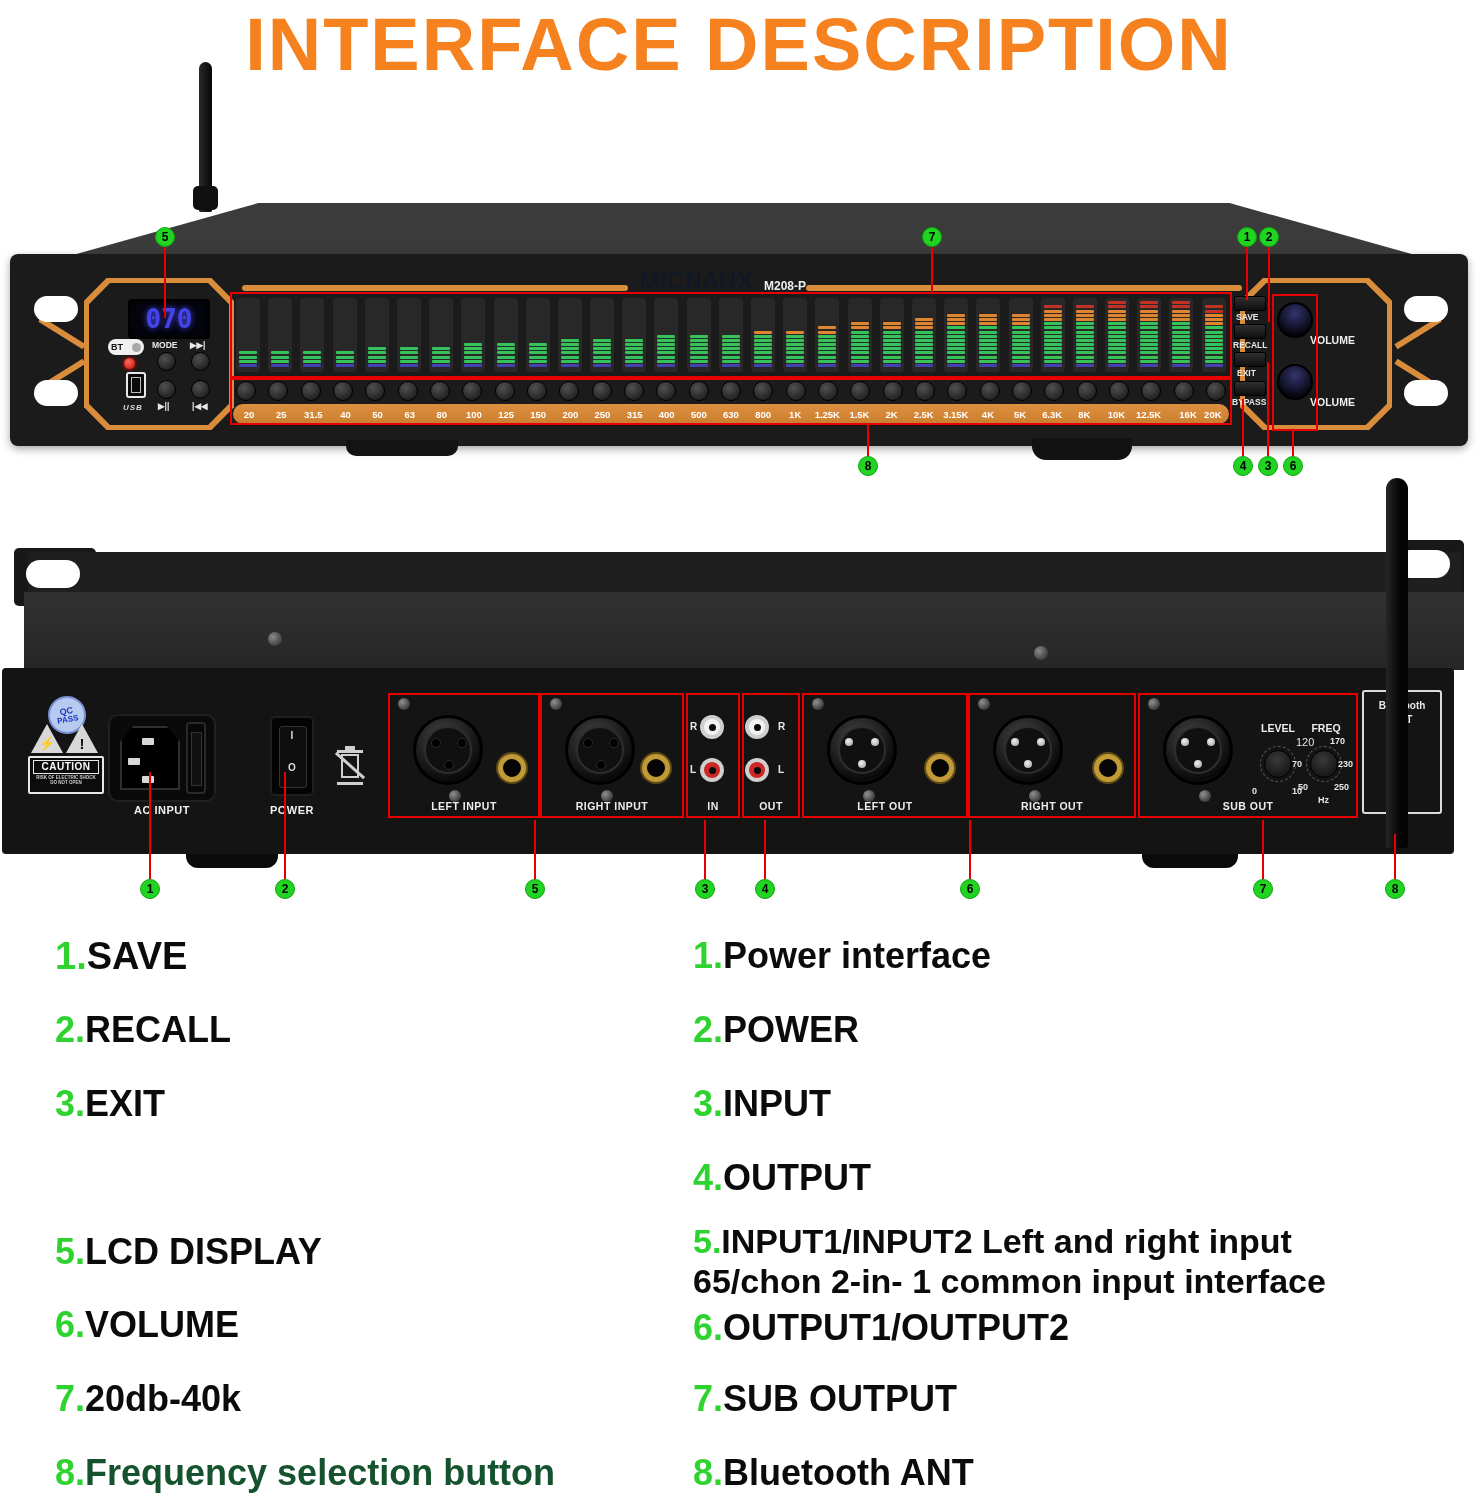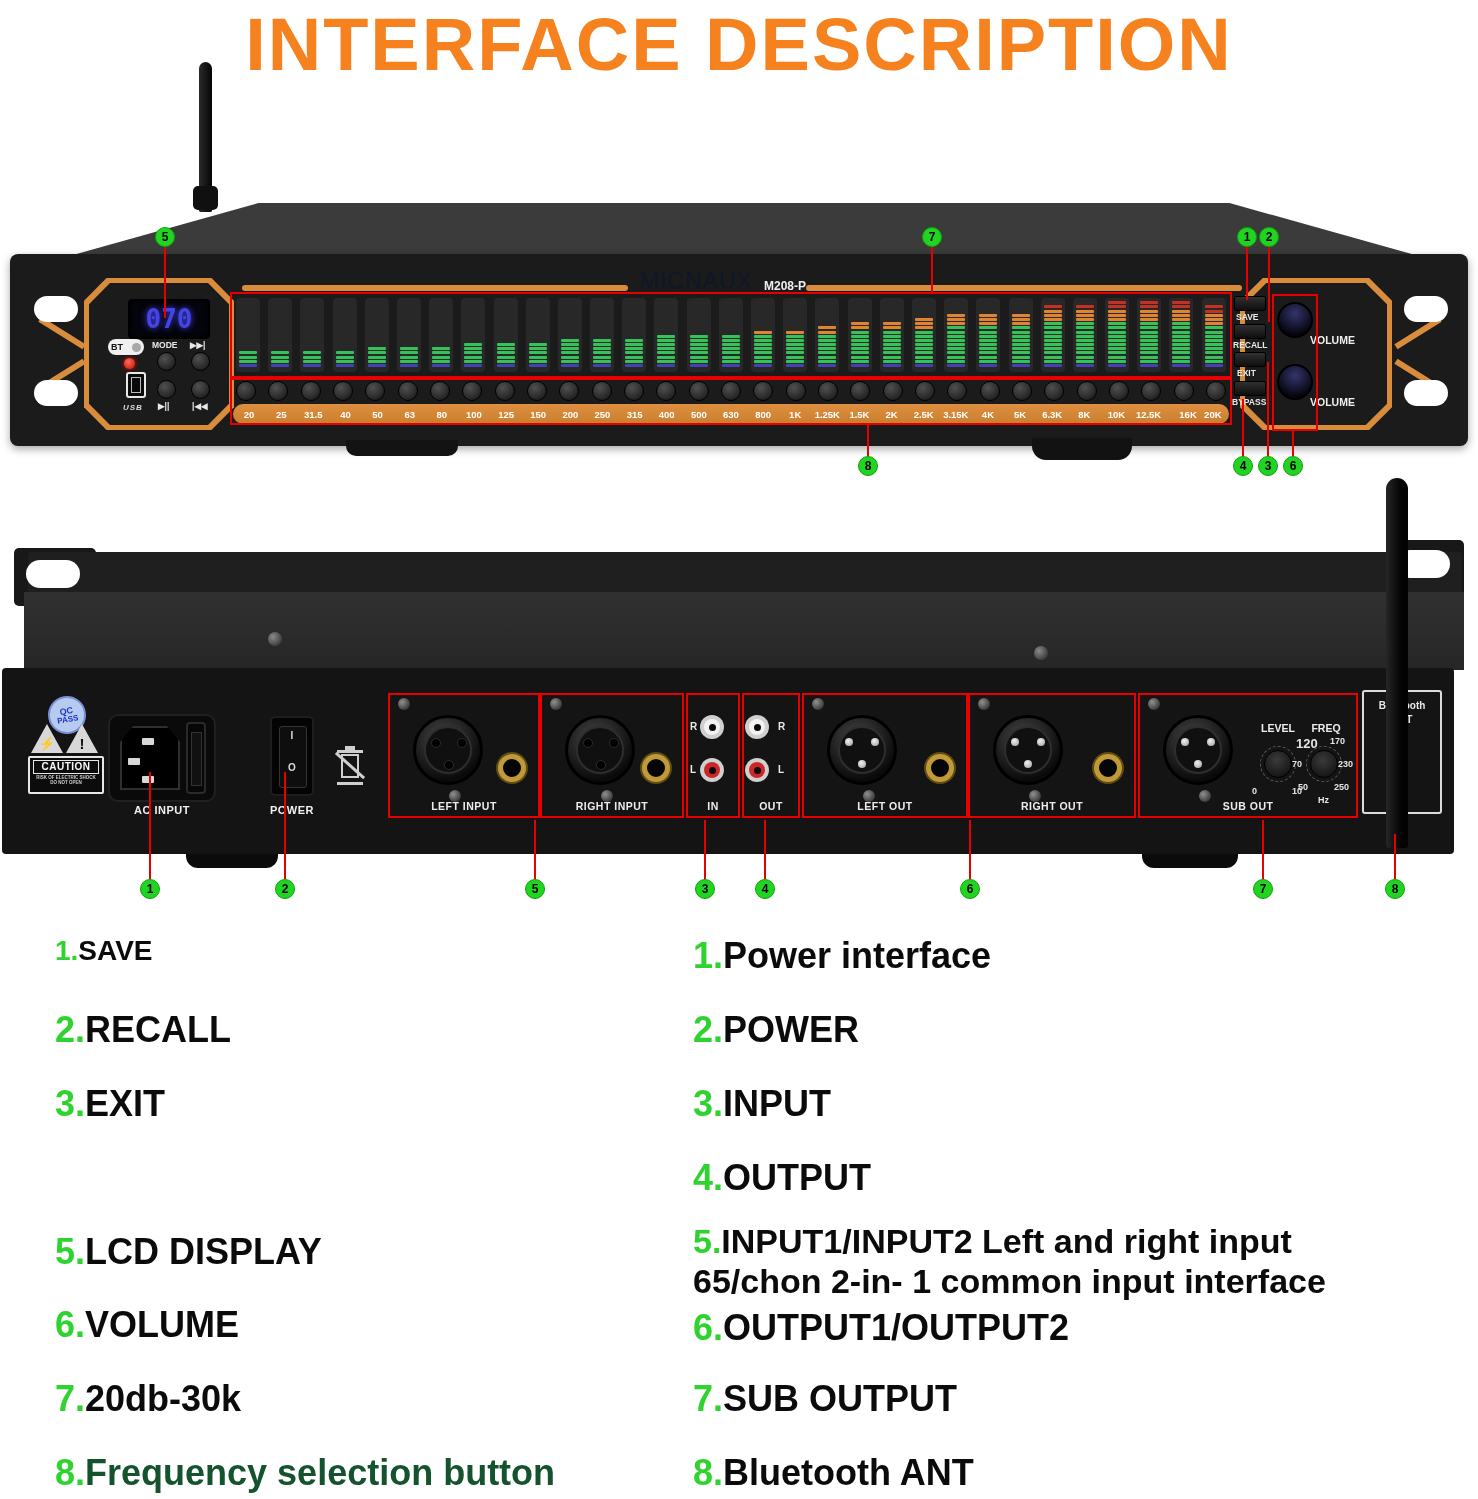--- a/index.html
+++ b/index.html
@@ -145,21 +145,21 @@
     <div style="position:absolute;left:-2px;top:18px;width:38px;height:3px;background:#cfcfcf;transform:rotate(42deg);"></div>
     <div style="position:absolute;left:4px;top:36px;width:26px;height:3px;background:#cfcfcf;"></div>
   </div>
 
   <div class="abs" style="left:1250px;top:722px;width:56px;text-align:center;font-size:10.5px;font-weight:bold;color:#ededed;z-index:6;">LEVEL</div>
   <div class="rknob" style="left:1264px;top:750px;width:28px;height:28px;"></div>
   <div class="abs" style="left:1252px;top:786px;font-size:9px;font-weight:bold;color:#e5e5e5;z-index:6;">0</div>
   <div class="abs" style="left:1292px;top:786px;font-size:9px;font-weight:bold;color:#e5e5e5;z-index:6;">10</div>
   <div class="abs" style="left:1304px;top:722px;width:44px;text-align:center;font-size:10.5px;font-weight:bold;color:#ededed;z-index:6;">FREQ</div>
   <div class="rknob" style="left:1310px;top:750px;width:28px;height:28px;"></div>
-  <div class="abs" style="left:1296px;top:736px;font-size:13px;font-weight:bold;color:#e5e5e5;z-index:6;">120</div>
+  <div class="abs" style="left:1296px;top:736px;font-size:11px;font-weight:normal;color:#e5e5e5;z-index:6;">120</div>
   <div class="abs" style="left:1330px;top:736px;font-size:9px;font-weight:bold;color:#e5e5e5;z-index:6;">170</div>
   <div class="abs" style="left:1292px;top:759px;font-size:9px;font-weight:bold;color:#e5e5e5;z-index:6;">70</div>
   <div class="abs" style="left:1338px;top:759px;font-size:9px;font-weight:bold;color:#e5e5e5;z-index:6;">230</div>
   <div class="abs" style="left:1298px;top:782px;font-size:9px;font-weight:bold;color:#e5e5e5;z-index:6;">50</div>
   <div class="abs" style="left:1334px;top:782px;font-size:9px;font-weight:bold;color:#e5e5e5;z-index:6;">250</div>
   <div class="abs" style="left:1318px;top:795px;font-size:9px;font-weight:bold;color:#e5e5e5;z-index:6;">Hz</div>
 
   <div class="abs" style="left:1362px;top:690px;width:80px;height:124px;border:2px solid #dcdcdc;border-radius:3px;box-sizing:border-box;z-index:5;"></div>
   <div class="abs" style="left:1362px;top:700px;width:80px;text-align:center;font-size:10px;font-weight:bold;color:#e8e8e8;z-index:6;">Bluetooth</div>
   <div class="abs" style="left:1362px;top:714px;width:80px;text-align:center;font-size:10px;font-weight:bold;color:#e8e8e8;z-index:6;">ANT</div>
@@ -677,26 +677,26 @@
     <div class="abs" style="left: 1094px; top: 754px; width: 28px; height: 28px; border-radius: 50%; background: rgb(5, 5, 5); border: 5px solid rgb(193, 154, 55); box-shadow: rgb(94, 75, 23) 0px 0px 0px 2px; box-sizing: border-box; z-index: 5;"></div>
     <div class="abs" style="left: 1138px; top: 693px; width: 220px; height: 125px; border: 2px solid var(--red); box-sizing: border-box; z-index: 12; pointer-events: none;"></div>
     <div class="abs" style="left: 1138px; top: 800px; width: 220px; text-align: center; font-size: 10.5px; font-weight: bold; color: rgb(237, 237, 237); letter-spacing: 0.5px; z-index: 6;">SUB OUT</div>
     <div class="abs" style="left: 1163px; top: 715px; width: 70px; height: 70px; border-radius: 50%; background: radial-gradient(circle at 42% 33%, rgb(72, 72, 72), rgb(10, 10, 10) 72%); border: 3px solid rgb(0, 0, 0); box-sizing: border-box; z-index: 5;"></div>
     <div class="abs" style="left: 1174px; top: 726px; width: 48px; height: 48px; border-radius: 50%; background: rgb(16, 16, 16); border: 2px solid rgb(46, 46, 46); box-sizing: border-box; z-index: 5;"></div>
     <div class="abs" style="left: 1181px; top: 738px; width: 8px; height: 8px; border-radius: 50%; z-index: 6; background: radial-gradient(circle at 40% 35%, rgb(240, 240, 240), rgb(154, 154, 154));"></div>
     <div class="abs" style="left: 1207px; top: 738px; width: 8px; height: 8px; border-radius: 50%; z-index: 6; background: radial-gradient(circle at 40% 35%, rgb(240, 240, 240), rgb(154, 154, 154));"></div>
     <div class="abs" style="left: 1194px; top: 760px; width: 8px; height: 8px; border-radius: 50%; z-index: 6; background: radial-gradient(circle at 40% 35%, rgb(240, 240, 240), rgb(154, 154, 154));"></div>
     <div class="abs" style="left: 1148px; top: 698px; width: 12px; height: 12px; border-radius: 50%; background: radial-gradient(circle at 35% 35%, rgb(144, 144, 144), rgb(26, 26, 26)); z-index: 6;"></div>
     <div class="abs" style="left: 1199px; top: 790px; width: 12px; height: 12px; border-radius: 50%; background: radial-gradient(circle at 35% 35%, rgb(144, 144, 144), rgb(26, 26, 26)); z-index: 6;"></div>
-    <div class="abs" style="left: 55px; top: 935px; font-size: 28px; font-weight: bold; white-space: nowrap; z-index: 5;"><span style="color: var(--lgreen);">1.</span><span style="color: rgb(11, 11, 11);">SAVE</span></div>
+    <div class="abs" style="left: 55px; top: 935px; font-size: 38px; font-weight: bold; white-space: nowrap; z-index: 5;"><span style="color: var(--lgreen);">1.</span><span style="color: rgb(11, 11, 11);">SAVE</span></div>
     <div class="abs" style="left: 55px; top: 1009px; font-size: 36px; font-weight: bold; white-space: nowrap; z-index: 5;"><span style="color: var(--lgreen);">2.</span><span style="color: rgb(11, 11, 11);">RECALL</span></div>
     <div class="abs" style="left: 55px; top: 1083px; font-size: 36px; font-weight: bold; white-space: nowrap; z-index: 5;"><span style="color: var(--lgreen);">3.</span><span style="color: rgb(11, 11, 11);">EXIT</span></div>
     <div class="abs" style="left: 55px; top: 1231px; font-size: 36px; font-weight: bold; white-space: nowrap; z-index: 5;"><span style="color: var(--lgreen);">5.</span><span style="color: rgb(11, 11, 11);">LCD DISPLAY</span></div>
     <div class="abs" style="left: 55px; top: 1304px; font-size: 36px; font-weight: bold; white-space: nowrap; z-index: 5;"><span style="color: var(--lgreen);">6.</span><span style="color: rgb(11, 11, 11);">VOLUME</span></div>
-    <div class="abs" style="left: 55px; top: 1378px; font-size: 36px; font-weight: bold; white-space: nowrap; z-index: 5;"><span style="color: var(--lgreen);">7.</span><span style="color: rgb(11, 11, 11);">20db-30k</span></div>
+    <div class="abs" style="left: 55px; top: 1378px; font-size: 36px; font-weight: bold; white-space: nowrap; z-index: 5;"><span style="color: var(--lgreen);">7.</span><span style="color: rgb(11, 11, 11);">20db-40k</span></div>
     <div class="abs" style="left: 55px; top: 1452px; font-size: 36px; font-weight: bold; white-space: nowrap; z-index: 5;"><span style="color: var(--lgreen);">8.</span><span style="color: #14532d;">Frequency selection button</span></div>
     <div class="abs" style="left: 693px; top: 935px; font-size: 36px; font-weight: bold; white-space: nowrap; z-index: 5;"><span style="color: var(--lgreen);">1.</span><span style="color: rgb(11, 11, 11);">Power interface</span></div>
     <div class="abs" style="left: 693px; top: 1009px; font-size: 36px; font-weight: bold; white-space: nowrap; z-index: 5;"><span style="color: var(--lgreen);">2.</span><span style="color: rgb(11, 11, 11);">POWER</span></div>
     <div class="abs" style="left: 693px; top: 1083px; font-size: 36px; font-weight: bold; white-space: nowrap; z-index: 5;"><span style="color: var(--lgreen);">3.</span><span style="color: rgb(11, 11, 11);">INPUT</span></div>
     <div class="abs" style="left: 693px; top: 1157px; font-size: 36px; font-weight: bold; white-space: nowrap; z-index: 5;"><span style="color: var(--lgreen);">4.</span><span style="color: rgb(11, 11, 11);">OUTPUT</span></div>
     <div class="abs" style="left: 693px; top: 1222px; font-size: 34px; font-weight: bold; white-space: nowrap; z-index: 5;"><span style="color: var(--lgreen);">5.</span><span style="color: rgb(11, 11, 11);">INPUT1/INPUT2 Left and right input</span></div>
     <div class="abs" style="left: 693px; top: 1262px; font-size: 34px; font-weight: bold; color: rgb(11, 11, 11); white-space: nowrap; z-index: 5;">65/chon 2-in- 1 common input interface</div>
     <div class="abs" style="left: 693px; top: 1307px; font-size: 36px; font-weight: bold; white-space: nowrap; z-index: 5;"><span style="color: var(--lgreen);">6.</span><span style="color: rgb(11, 11, 11);">OUTPUT1/OUTPUT2</span></div>
     <div class="abs" style="left: 693px; top: 1378px; font-size: 36px; font-weight: bold; white-space: nowrap; z-index: 5;"><span style="color: var(--lgreen);">7.</span><span style="color: rgb(11, 11, 11);">SUB OUTPUT</span></div>
     <div class="abs" style="left: 693px; top: 1452px; font-size: 36px; font-weight: bold; white-space: nowrap; z-index: 5;"><span style="color: var(--lgreen);">8.</span><span style="color: rgb(11, 11, 11);">Bluetooth ANT</span></div>

